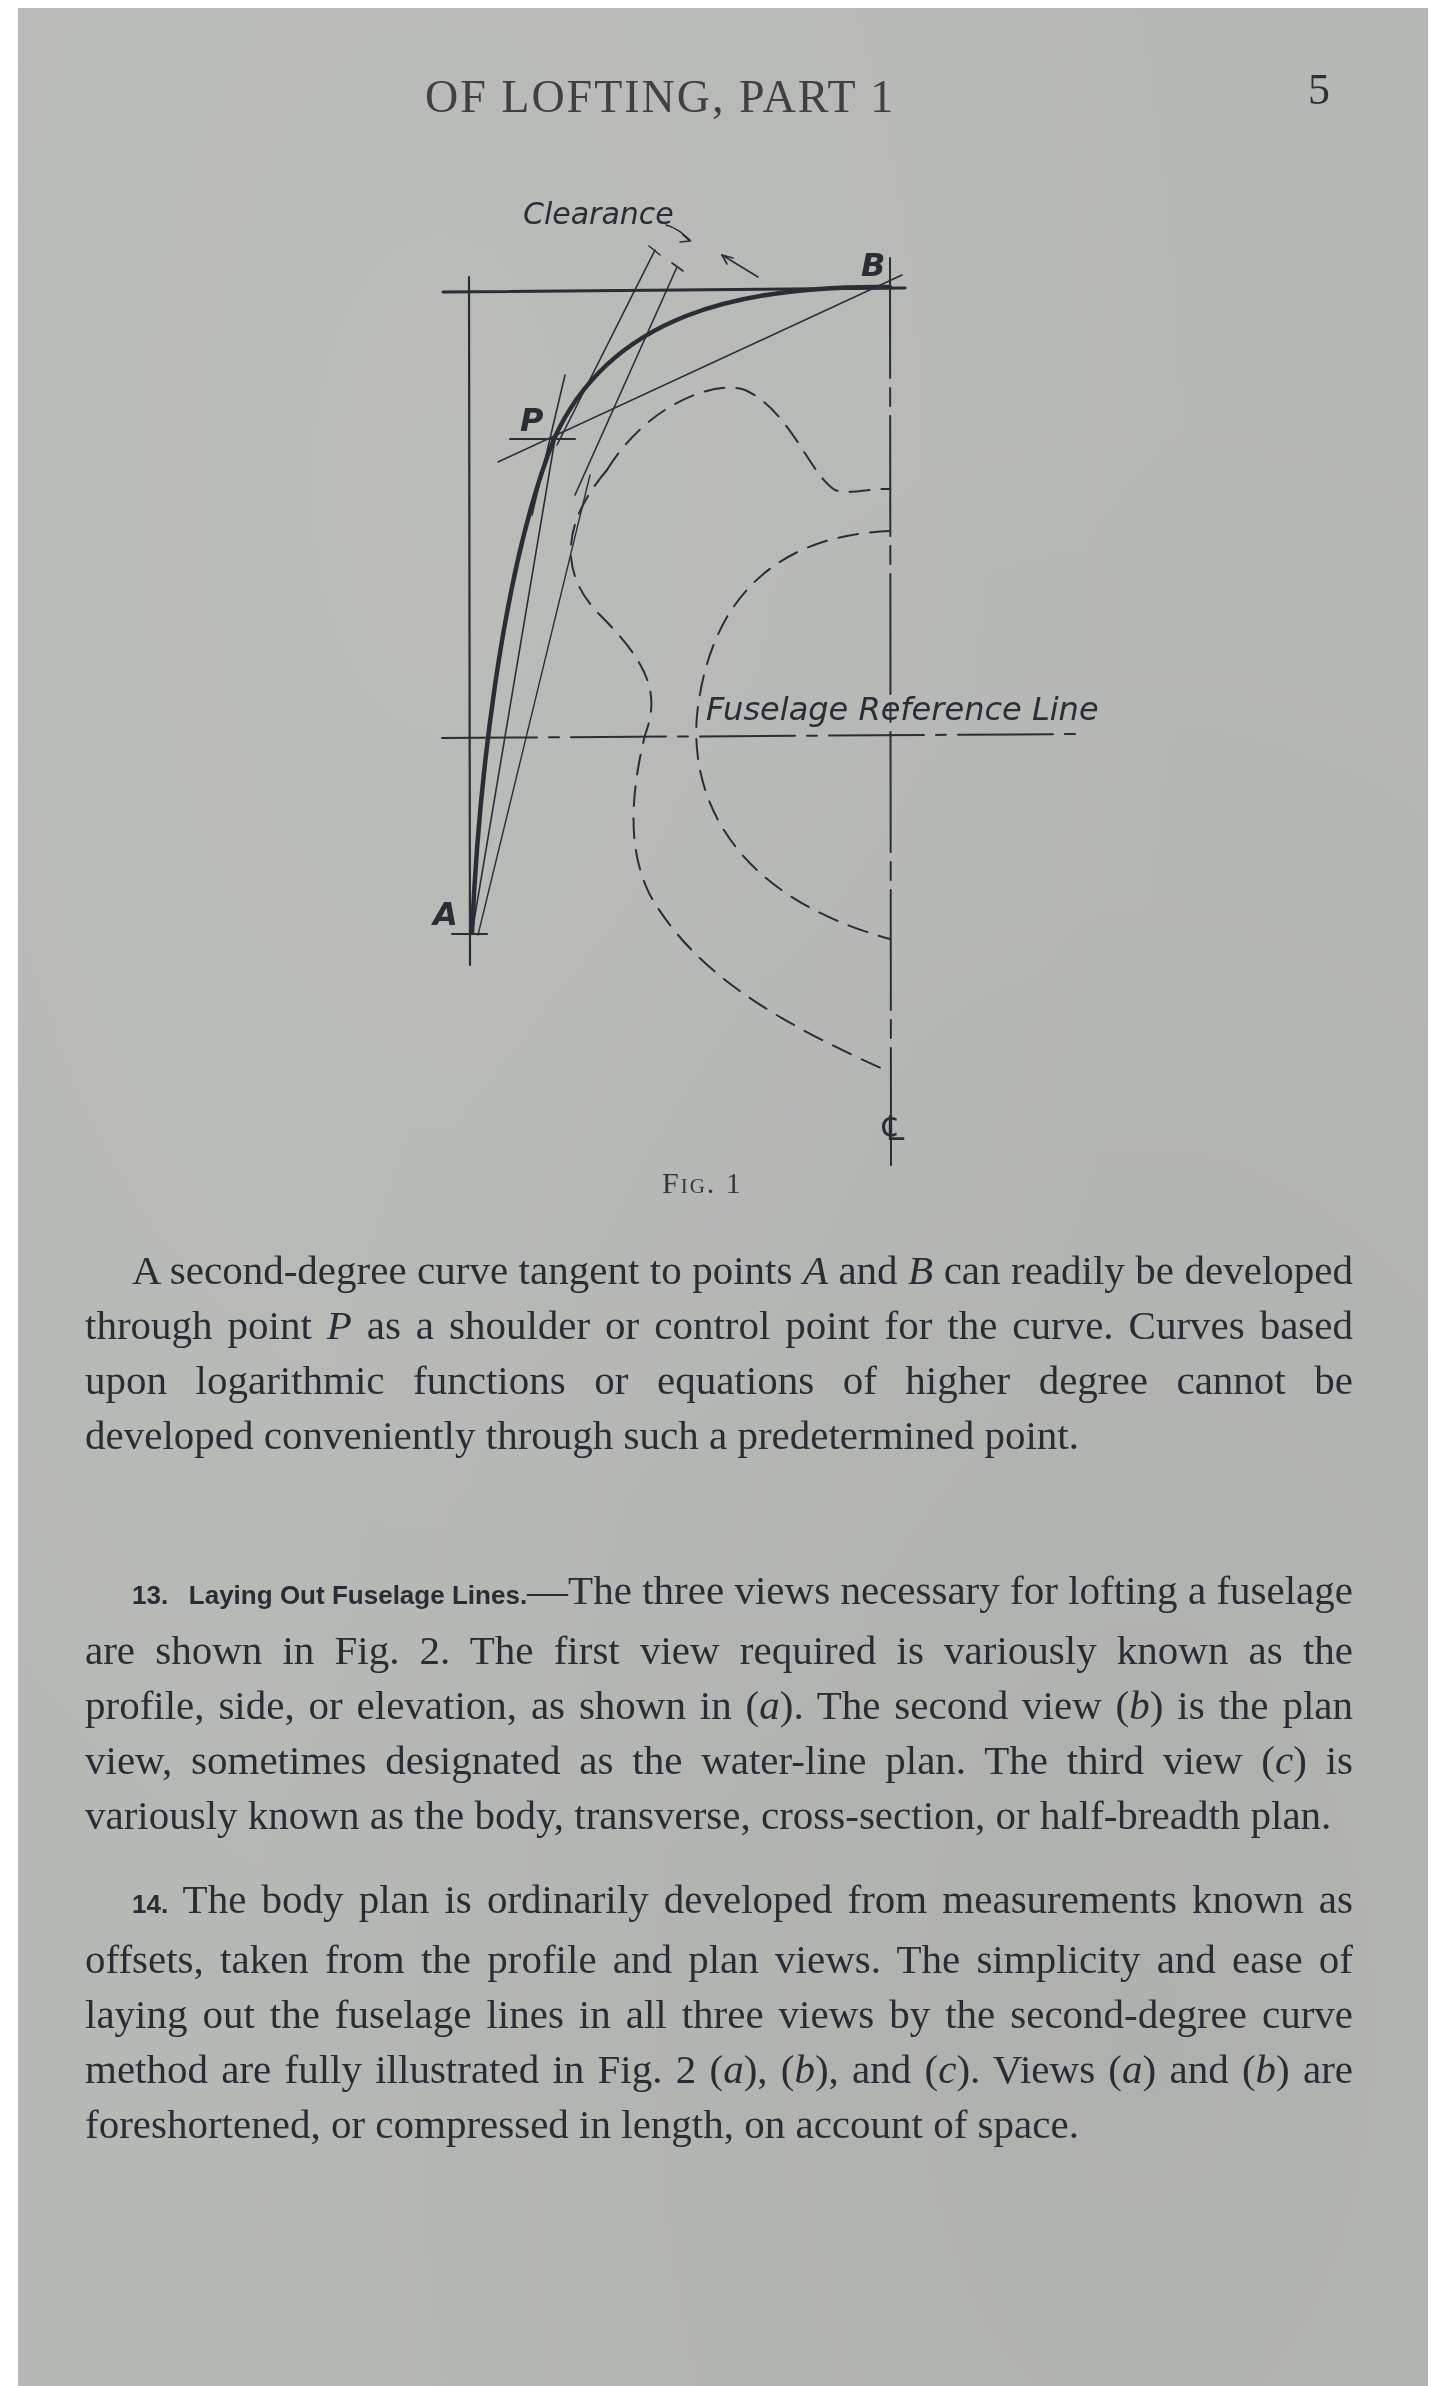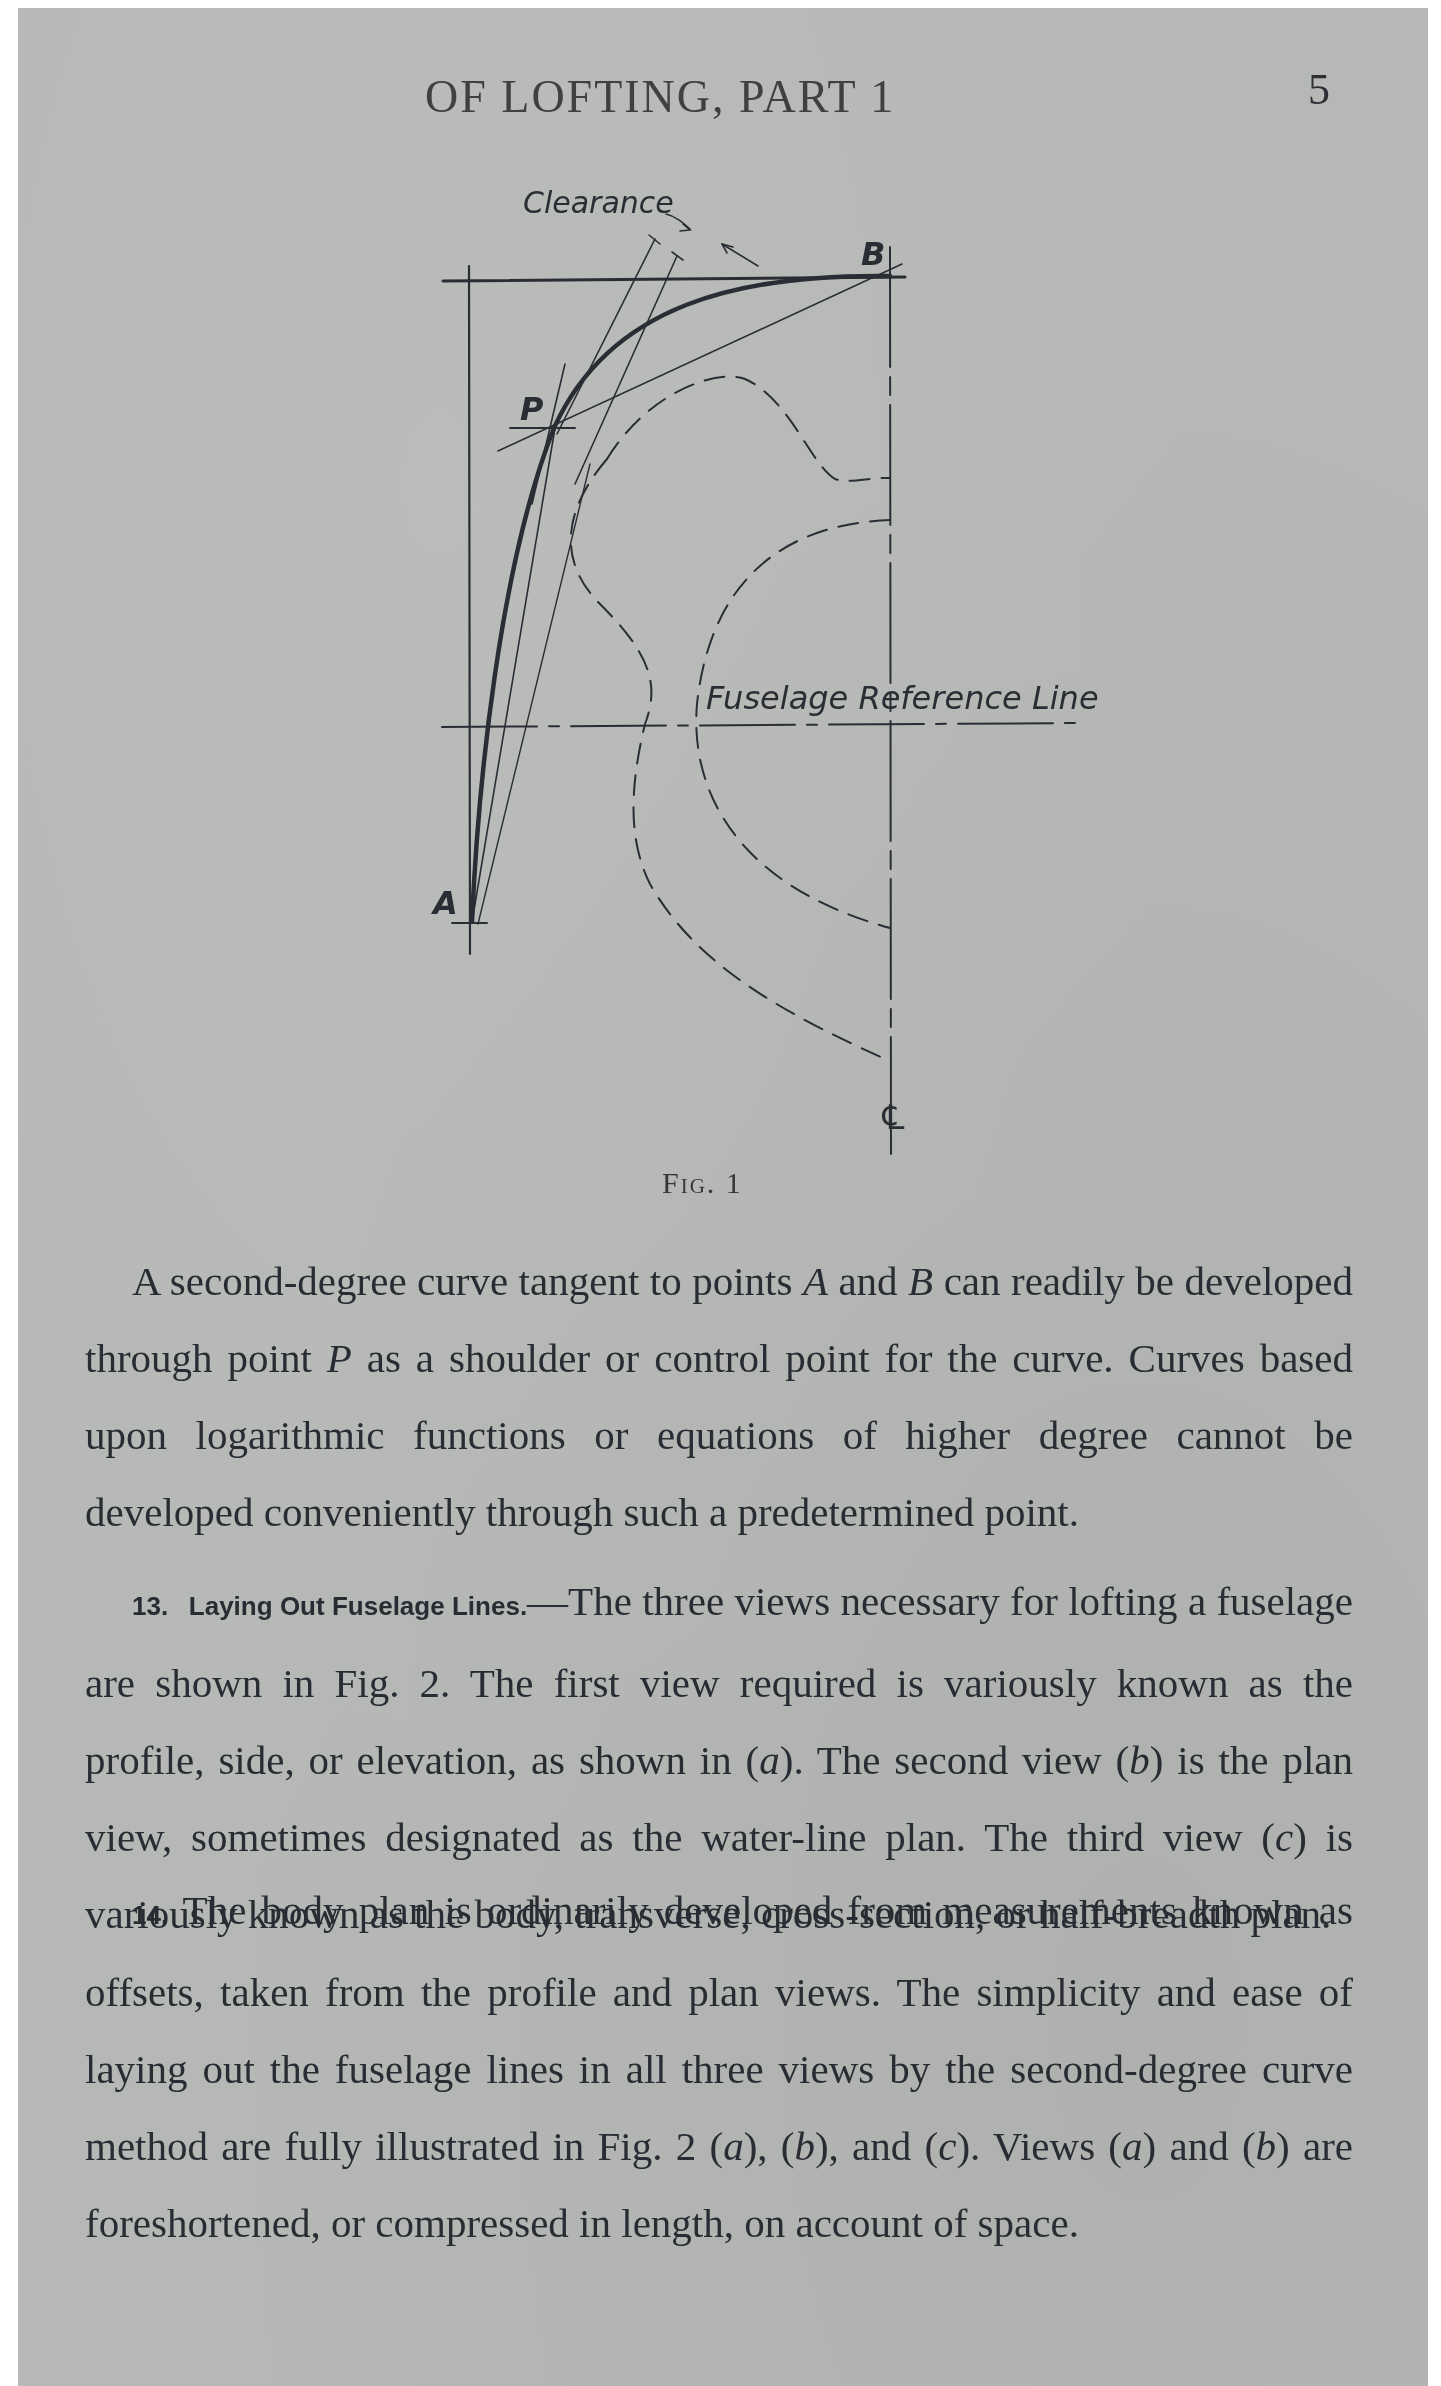--- a/index.html
+++ b/index.html
@@ -16,28 +16,28 @@
                       radial-gradient(ellipse at 80% 85%, rgba(0,0,0,0.04), rgba(0,0,0,0) 60%);
   }
   .running-head {
     position: absolute; top: 70px; left: 425px;
     font-size: 46px; letter-spacing: 2px; color: #404040;
   }
   .page-number {
     position: absolute; top: 64px; left: 1308px;
     font-size: 44px; color: #2d2f35;
   }
-  .figure { position: absolute; left: 0; top: 4px; width: 1182px; height: 1230px; }
+  .figure { position: absolute; left: 0; top: 15px; width: 1182px; height: 1230px; }
   .fig-caption {
     position: absolute; top: 1166px; left: 662px;
     font-size: 30px; letter-spacing: 2px; font-variant: small-caps; color: #35373d;
   }
   .body-text {
     position: absolute; left: 85px; width: 1268px;
-    font-size: 41px; line-height: 77px; text-align: justify; color: #2a2c33;
+    font-size: 41px; line-height: 55px; text-align: justify; color: #2a2c33;
   }
   .body-text p { margin: 0; text-indent: 47px; }
   #para-1 { top: 1243px; }
   #para-2 { top: 1563px; }
   #para-3 { top: 1872px; }
   .sec-num, .sec-head { font-family: "Liberation Sans", "DejaVu Sans", sans-serif; font-weight: bold; font-size: 26px; }
   .it { font-style: italic; }
   svg text { font-family: "DejaVu Sans", sans-serif; font-style: italic; }
 </style>
 </head>

